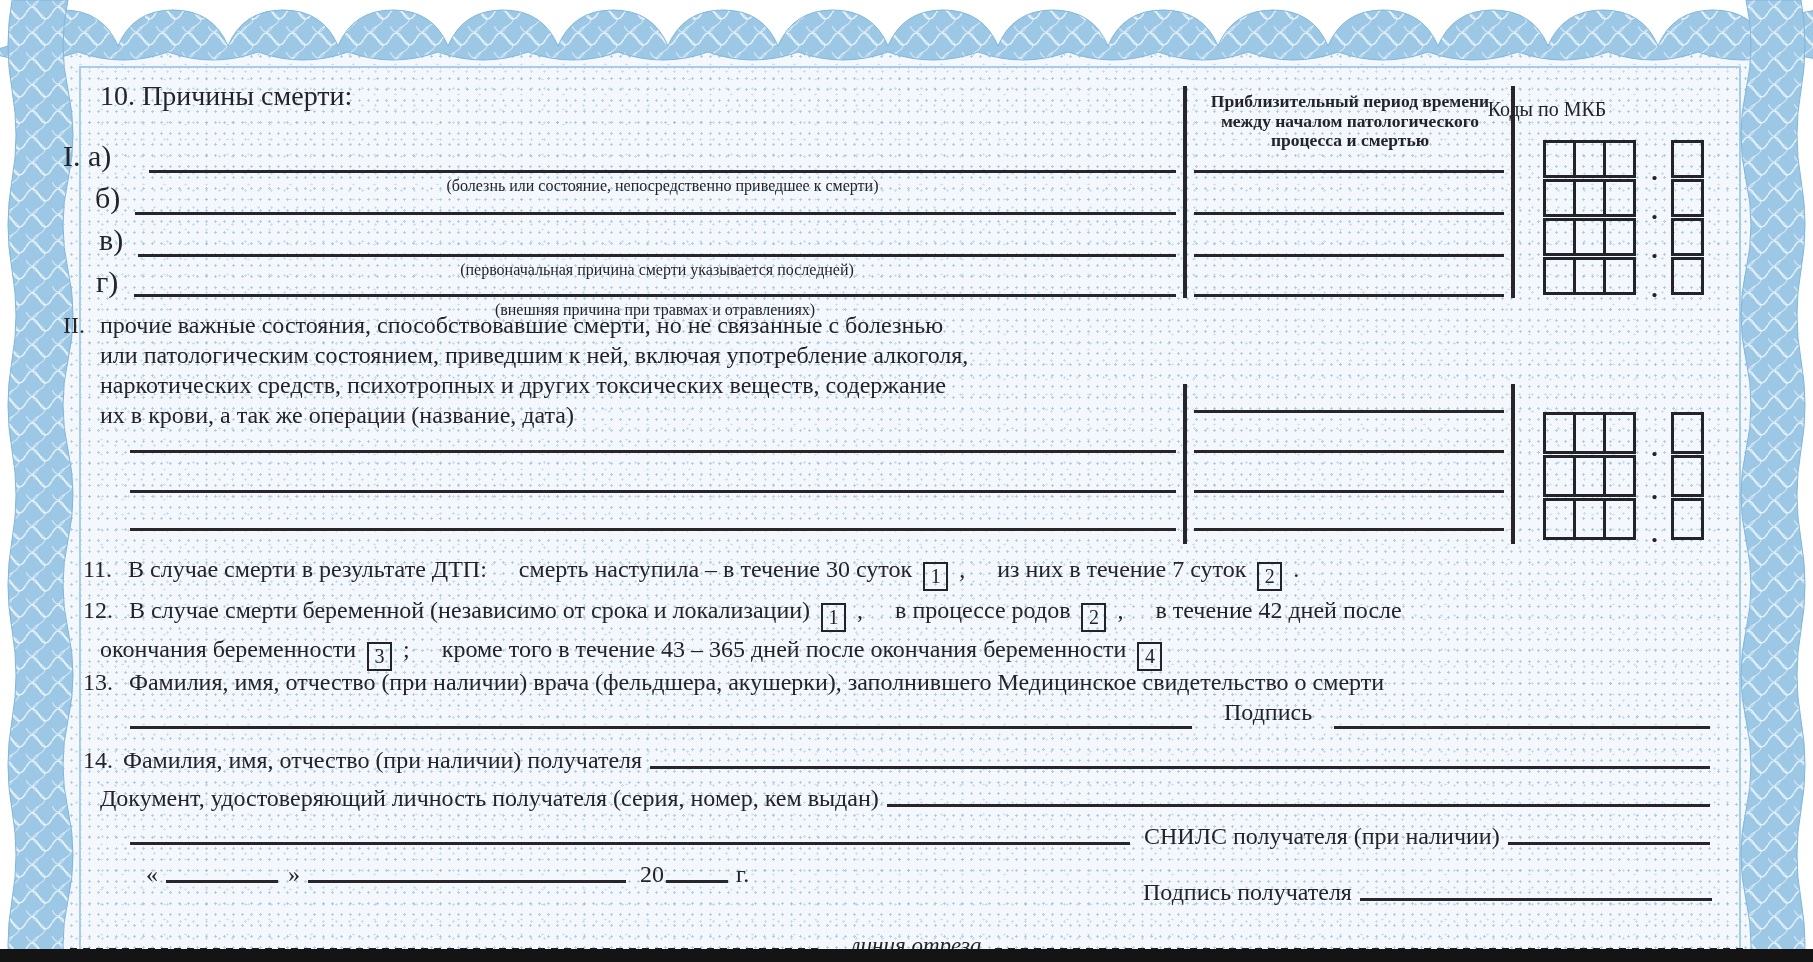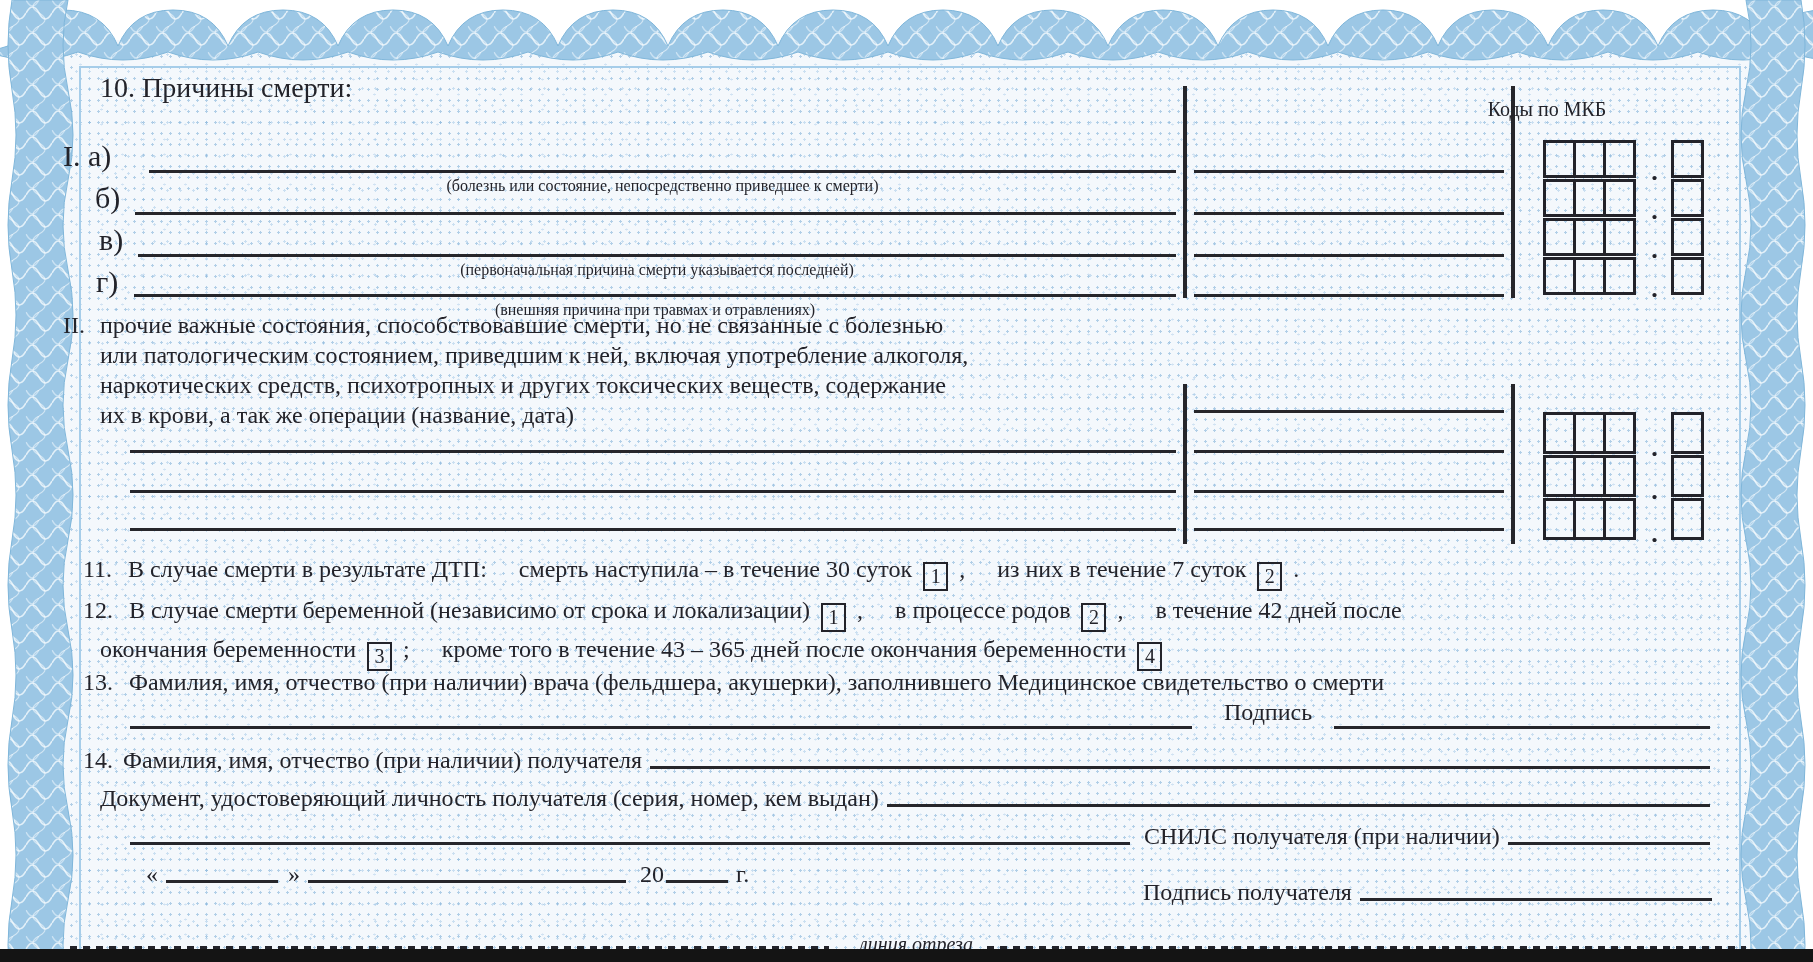--- a/index.html
+++ b/index.html
@@ -46,21 +46,21 @@
     display:inline-block;width:25px;height:29px;border:2.5px solid #23232a;box-sizing:border-box;
     font-size:20px;line-height:24px;text-align:center;margin:0 5px;vertical-align:-6px;
   }
   .sp-lg{margin-left:26px;}
   .num{margin-right:10px;}
   .flexrow{position:absolute;display:flex;align-items:flex-end;font-size:24px;white-space:nowrap;}
   .fill-line{border-bottom:3px solid #26262b;height:0;align-self:flex-end;margin:0 0 5px 8px;flex:1;}
   .fw{flex:0 0 auto;}
   .cutline{position:absolute;left:70px;top:936px;width:1676px;display:flex;align-items:center;gap:14px;}
   .dashes{flex:1;height:3px;background:repeating-linear-gradient(90deg,#23232a 0 7px,transparent 7px 13px);}
-  .cutlabel{font-style:italic;font-size:20px;transform:translateY(-3px);margin-left:16px;}
+  .cutlabel{font-style:italic;font-size:23px;transform:translateY(-3px);margin-left:16px;}
   .bottom-bar{position:absolute;left:0;top:949px;width:1813px;height:13px;background:#141414;}
 </style>
 </head>
 <body>
 
 <div class="page">
 
   <div class="speckle"></div>
 
   <svg class="border-art" width="1813" height="962" viewBox="0 0 1813 962">
@@ -89,39 +89,40 @@
          q-10,-45 0,-90 t0,-90 t0,-90 t0,-90 t0,-90 t0,-90 t0,-90 t0,-90 t0,-90 t0,-90 t0,-90 Z"></path>
     <path fill="url(#guil)" stroke="#7fb6da" stroke-width="1" d="M1801,0 q8,45 0,90 t0,90 t0,90 t0,90 t0,90 t0,90 t0,90 t0,90 t0,90 t0,90 t0,90
          L1746,990
          q10,-45 0,-90 t0,-90 t0,-90 t0,-90 t0,-90 t0,-90 t0,-90 t0,-90 t0,-90 t0,-90 t0,-90 Z"></path>
   </svg>
 
   <div class="frame"></div>
 
   <div class="content">
 
-    <div class="abs title" style="left:100px;top:72px">10. Причины смерти:</div>
+    <div class="abs title" style="left:100px;top:80px">10. Причины смерти:</div>
 
     <div class="cause-label" style="left:63px;top:139px">I. а)</div>
     <div class="uline" style="left:149px;top:170px;width:1027px"></div>
     <div class="hint" style="left:149px;top:177px;width:1027px">(болезнь или состояние, непосредственно приведшее к смерти)</div>
 
     <div class="cause-label" style="left:95px;top:181px">б)</div>
     <div class="uline" style="left:135px;top:212px;width:1041px"></div>
 
     <div class="cause-label" style="left:99px;top:223px">в)</div>
     <div class="uline" style="left:138px;top:254px;width:1038px"></div>
     <div class="hint" style="left:138px;top:261px;width:1038px">(первоначальная причина смерти указывается последней)</div>
 
     <div class="cause-label" style="left:96px;top:265px">г)</div>
     <div class="uline" style="left:134px;top:294px;width:1042px"></div>
     <div class="hint" style="left:134px;top:301px;width:1042px">(внешняя причина при травмах и отравлениях)</div>
 
     <div class="vbar" style="left:1183px;top:86px;height:212px"></div>
     <div class="vbar" style="left:1511px;top:86px;height:212px"></div>
+    <div class="period-header">Приблизительный период времени между началом патологического процесса и смертью</div>
     <div class="uline" style="left:1194px;top:170px;width:310px"></div>
     <div class="uline" style="left:1194px;top:212px;width:310px"></div>
     <div class="uline" style="left:1194px;top:254px;width:310px"></div>
     <div class="uline" style="left:1194px;top:294px;width:310px"></div>
 
     <div class="icd-header">Коды по МКБ</div>
 
     <div class="icd-row" style="top:140px;height:38px">
       <span class="icd-cell"></span>
       <span class="icd-cell"></span>

